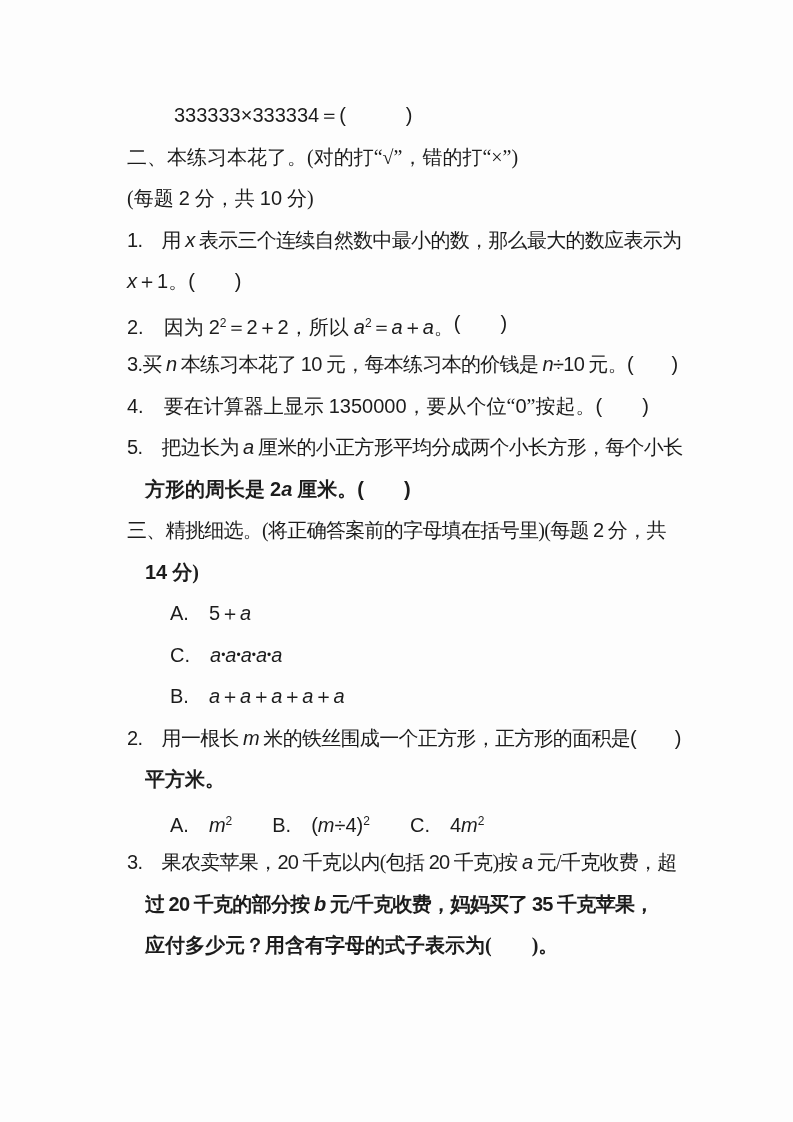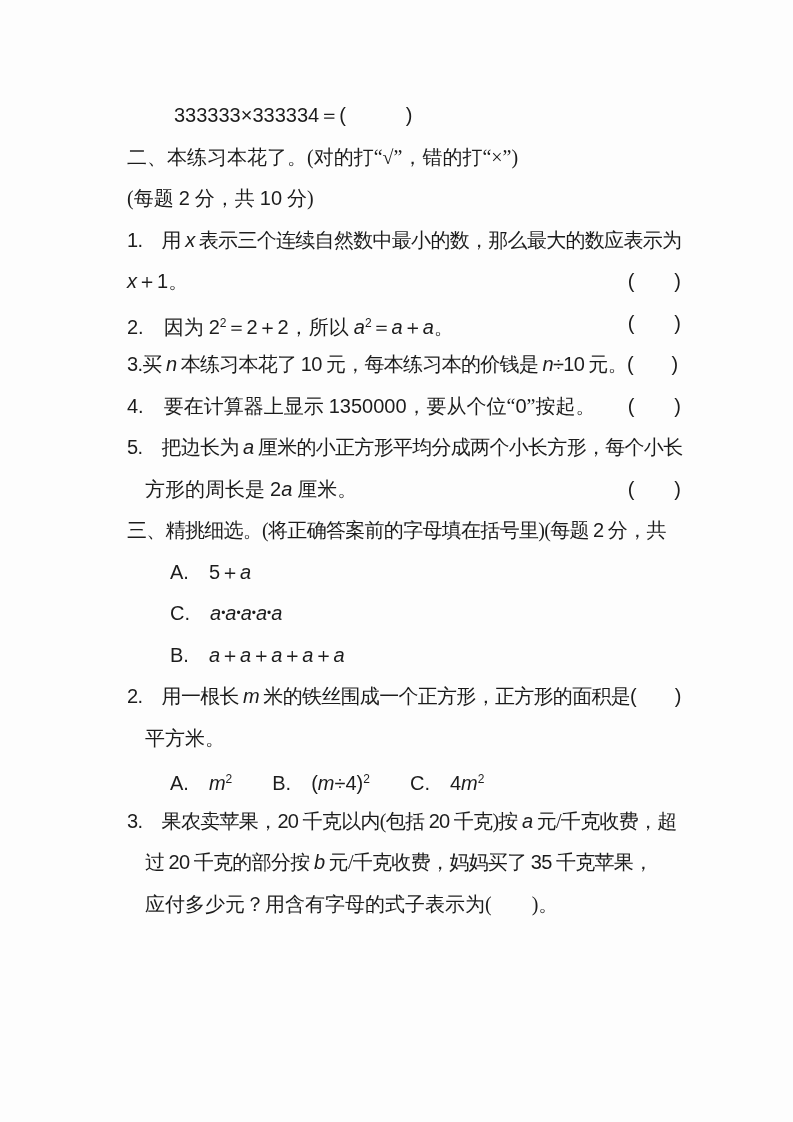--- a/index.html
+++ b/index.html
@@ -15,23 +15,23 @@
     box-sizing:border-box;
     width:793px;height:850px;
     padding:95px 112px 0 127px;
   }
   .line{
     height:41.5px;
     line-height:41.5px;
     white-space:nowrap;
   }
   .first{padding-left:47px;}
-  .cont{padding-left:18px;}
+  .cont{padding-left:18px;font-weight:bold;}
   .opt{padding-left:43px;}
-  .flex{display:flex;justify-content:space-between;}
+  .flex{display:flex;}
   .tight{letter-spacing:-0.7px;}
   .seg-n{font-family:"Liberation Sans","DejaVu Sans",sans-serif;}
   .seg-i{font-family:"Liberation Sans","DejaVu Sans",sans-serif;font-style:italic;}
   .seg-sup{
     font-family:"Liberation Sans","DejaVu Sans",sans-serif;
     font-size:12px;vertical-align:7px;letter-spacing:0;
   }
   .seg-d{font-size:12px;vertical-align:3px;font-family:"Liberation Sans","DejaVu Sans",sans-serif;}
   .br{letter-spacing:0;}
 </style>
@@ -67,20 +67,21 @@
 
   <div class="line tight"><span class="seg-n">5.</span><span>　把边长为 </span><span class="seg-i">a</span><span> 厘米的小正方形平均分成两个小长方形，每个小长</span></div>
 
   <div class="line flex cont">
     <span><span>方形的周长是 </span><span class="seg-n">2</span><span class="seg-i">a</span><span> 厘米。</span></span>
     <span class="br"><span class="seg-n">(　　)</span></span>
   </div>
 
   <div class="line tight"><span>三、精挑细选。(将正确答案前的字母填在括号里)(每题 </span><span class="seg-n">2</span><span> 分，共</span></div>
 
+  <div class="line cont"><span class="seg-n">14</span><span> 分)</span></div>
 
 
   <div class="line opt"><span class="seg-n">A.</span><span>　</span><span class="seg-n">5＋</span><span class="seg-i">a</span></div>
 
   <div class="line opt"><span class="seg-n">C.</span><span>　</span><span class="seg-i">a</span><span class="seg-d">•</span><span class="seg-i">a</span><span class="seg-d">•</span><span class="seg-i">a</span><span class="seg-d">•</span><span class="seg-i">a</span><span class="seg-d">•</span><span class="seg-i">a</span></div>
 
   <div class="line opt"><span class="seg-n">B.</span><span>　</span><span class="seg-i">a</span><span class="seg-n">＋</span><span class="seg-i">a</span><span class="seg-n">＋</span><span class="seg-i">a</span><span class="seg-n">＋</span><span class="seg-i">a</span><span class="seg-n">＋</span><span class="seg-i">a</span></div>
 
   <div class="line tight"><span class="seg-n">2.</span><span>　用一根长 </span><span class="seg-i">m</span><span> 米的铁丝围成一个正方形，正方形的面积是</span><span class="seg-n">(　　)</span></div>
 

